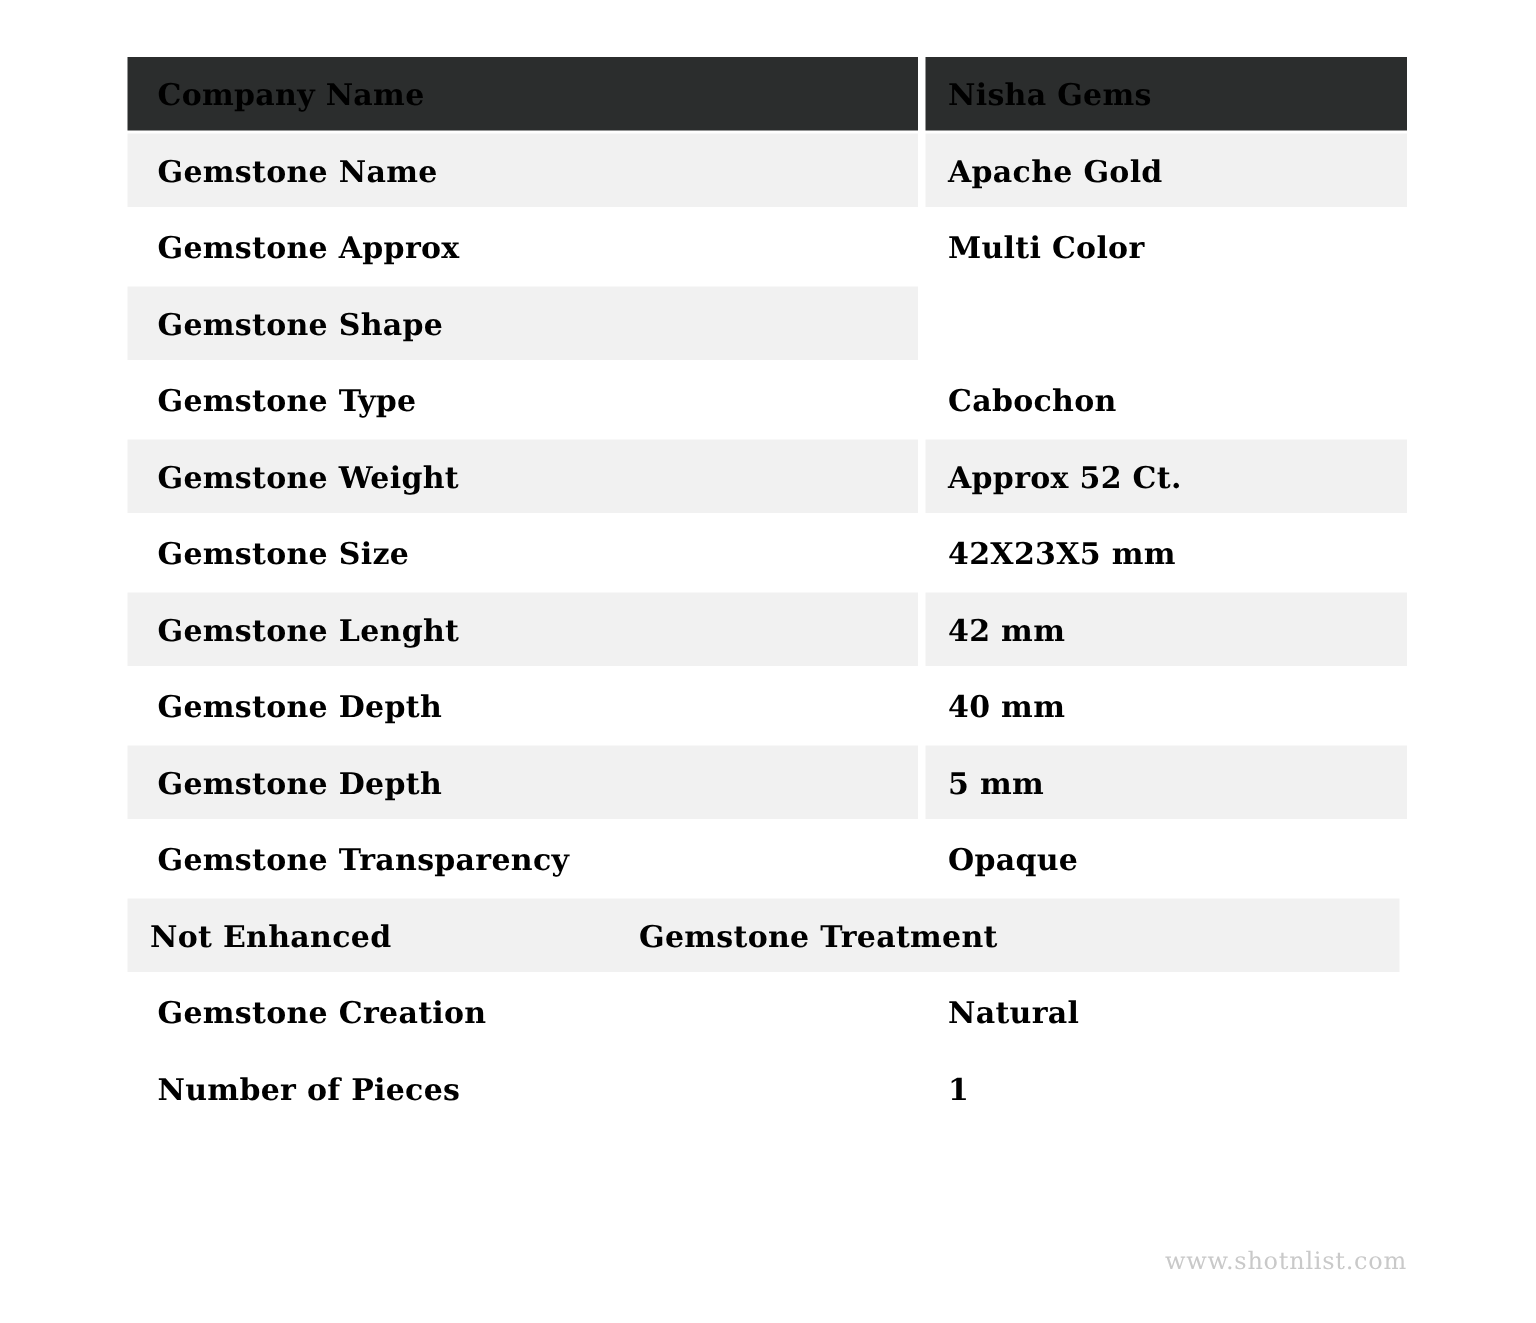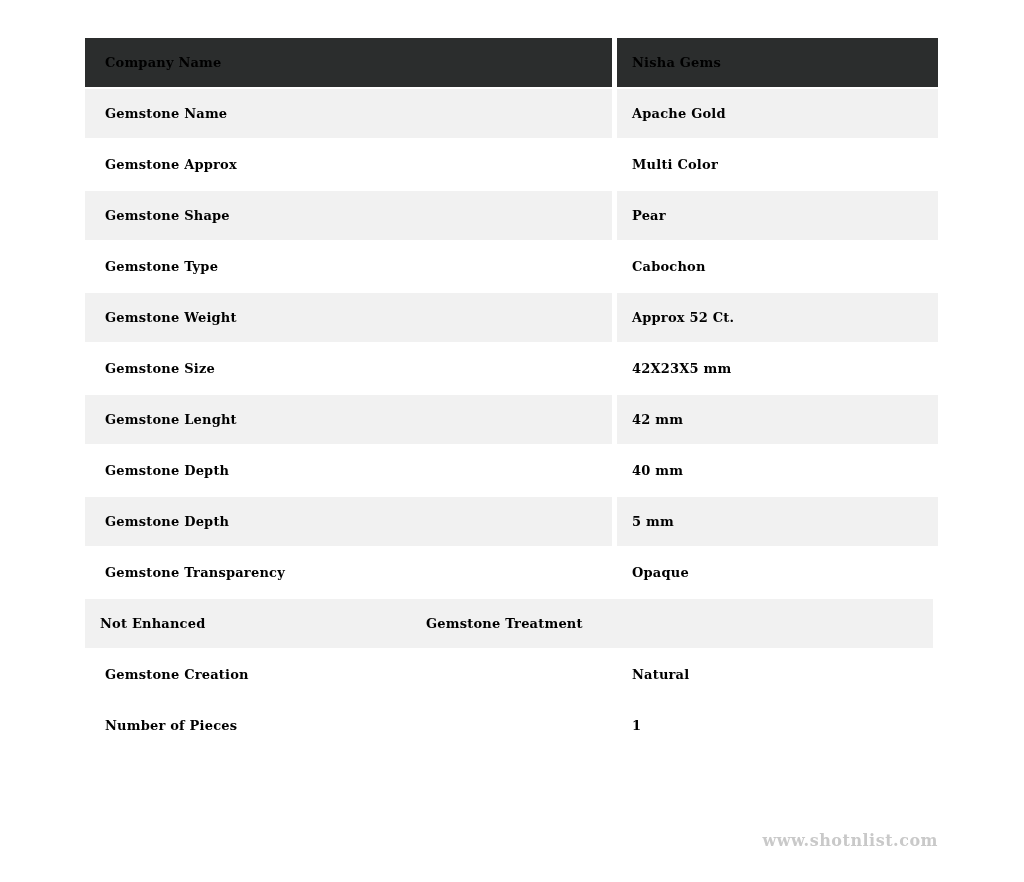--- a/index.html
+++ b/index.html
@@ -24,21 +24,21 @@
   .row {
     display: flex;
     height: 51px;
     box-sizing: border-box;
     border-bottom: 2px solid var(--page-bg, #ffffff);
   }
   .cell {
     display: flex;
     align-items: center;
     box-sizing: border-box;
-    font-size: 13px;
+    font-size: 20px;
     font-weight: bold;
     color: var(--text-color, #000000);
     letter-spacing: 0.2px;
     white-space: nowrap;
     overflow: hidden;
   }
   .cell.left {
     width: 527px;
     padding-left: 20px;
     margin-right: 5px; 
@@ -55,21 +55,21 @@
     background: var(--row-alt-bg, #f1f1f1);
   }
   .row.plain .cell {
     background: var(--row-bg, #ffffff);
   }
   .watermark {
     position: absolute;
     top: 831px;
     right: 86px;
     font-size: 16px;
-    font-weight: bold;
+    font-weight: normal;
     color: var(--watermark-color, #c9c9c9);
     letter-spacing: 0.5px;
   }
 </style>
 </head>
 <body>
 
 <div class="page">
 
   <div class="spec-table">
@@ -82,21 +82,20 @@
     <div class="row alt">
       <div class="cell left">Gemstone Name</div>
       <div class="cell right">Apache Gold</div>
     </div>
     <div class="row plain">
       <div class="cell left">Gemstone Approx</div>
       <div class="cell right">Multi Color</div>
     </div>
     <div class="row alt">
       <div class="cell left">Gemstone Shape</div>
-      <div class="cell right">Pear</div>
     </div>
     <div class="row plain">
       <div class="cell left">Gemstone Type</div>
       <div class="cell right">Cabochon</div>
     </div>
     <div class="row alt">
       <div class="cell left">Gemstone Weight</div>
       <div class="cell right">Approx 52 Ct.</div>
     </div>
     <div class="row plain">

